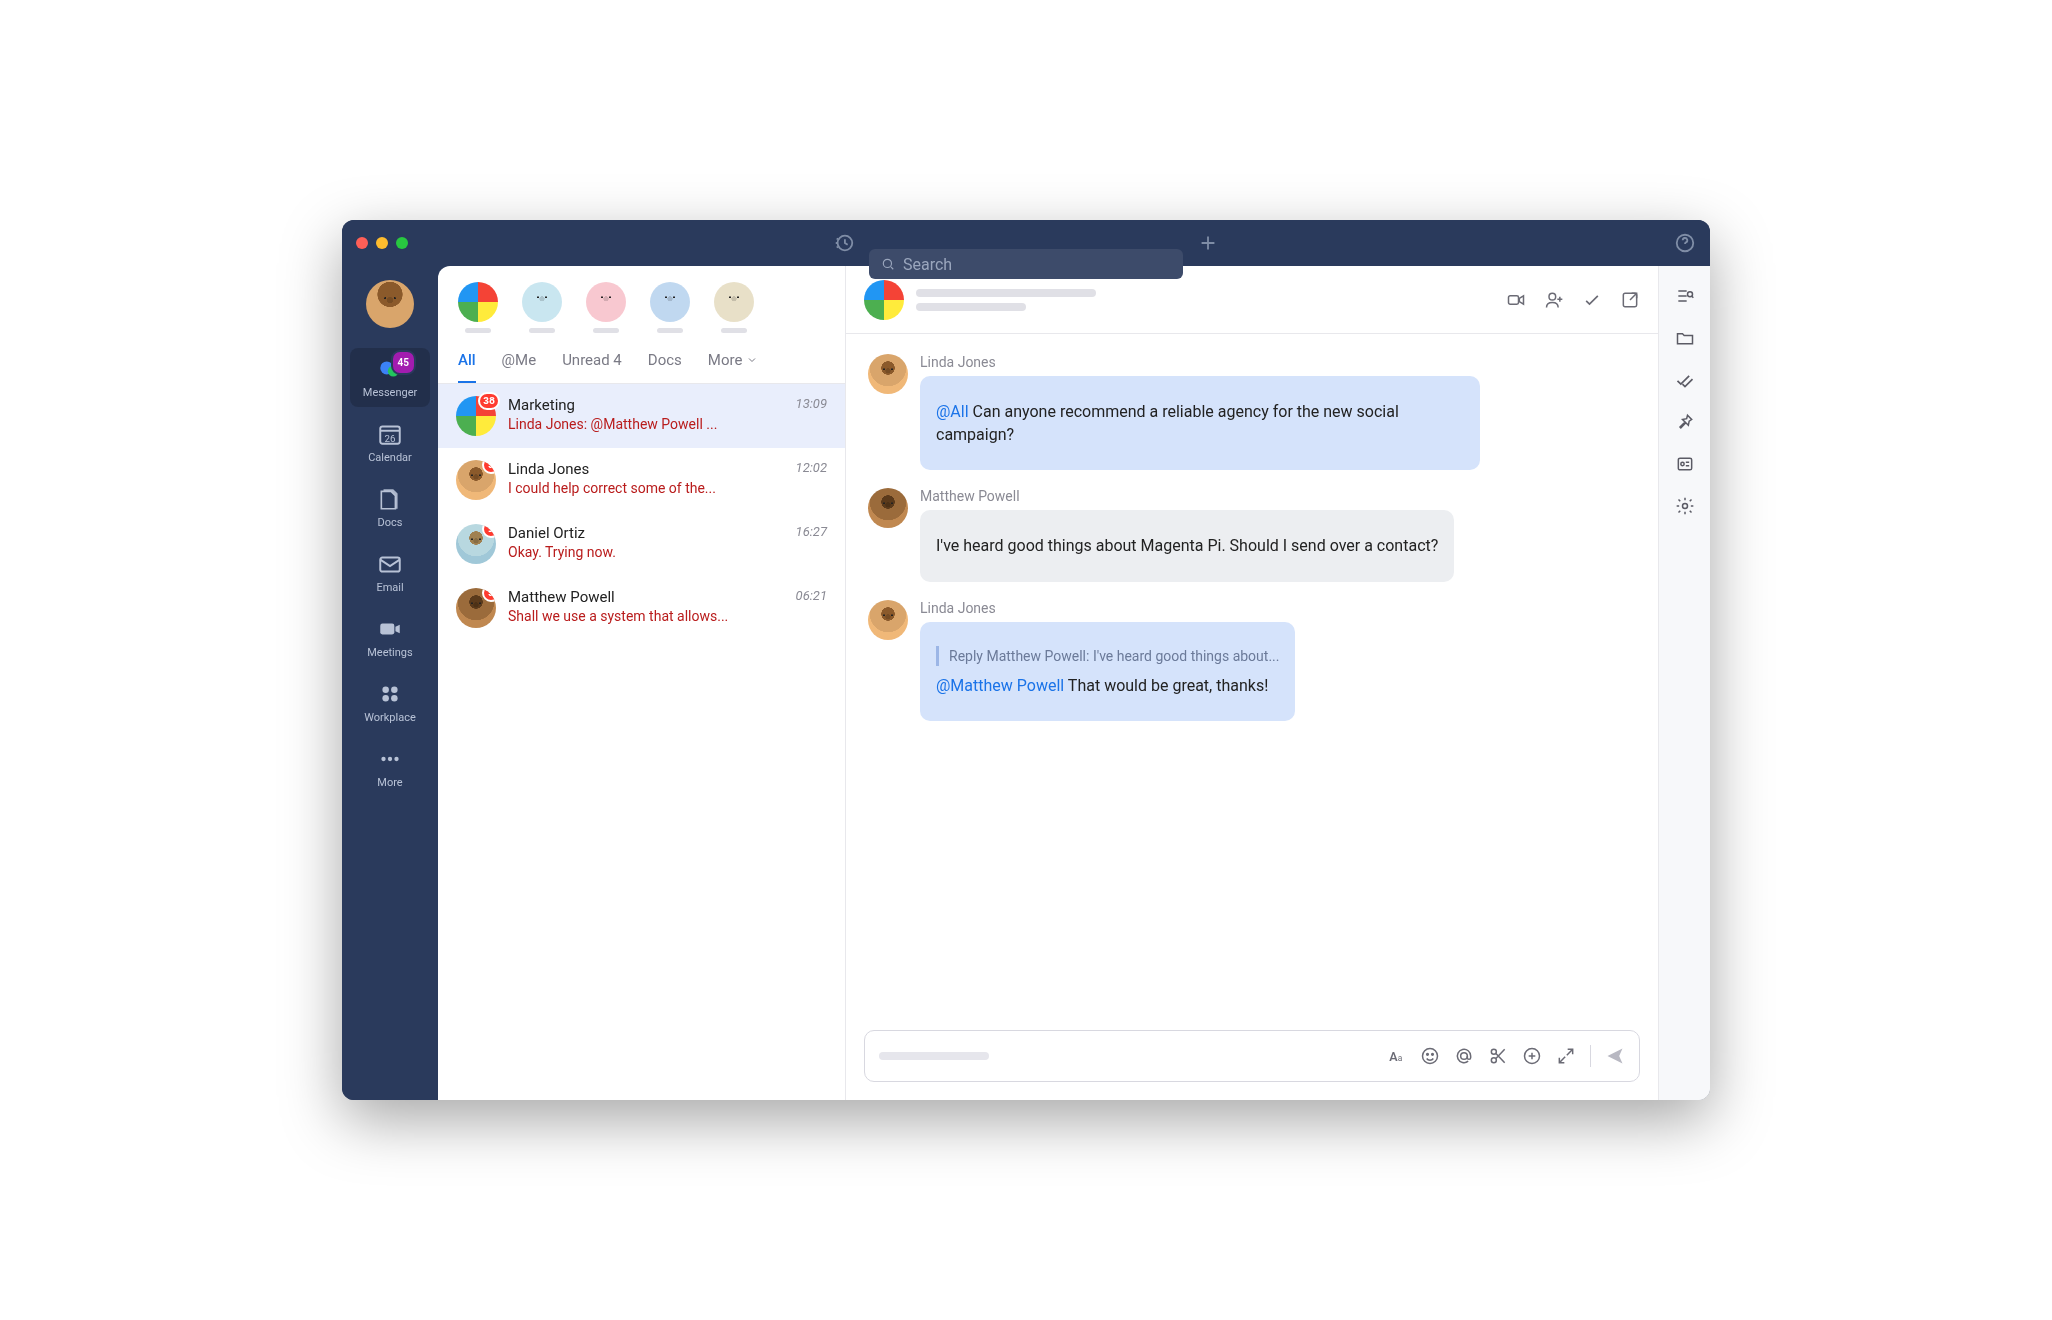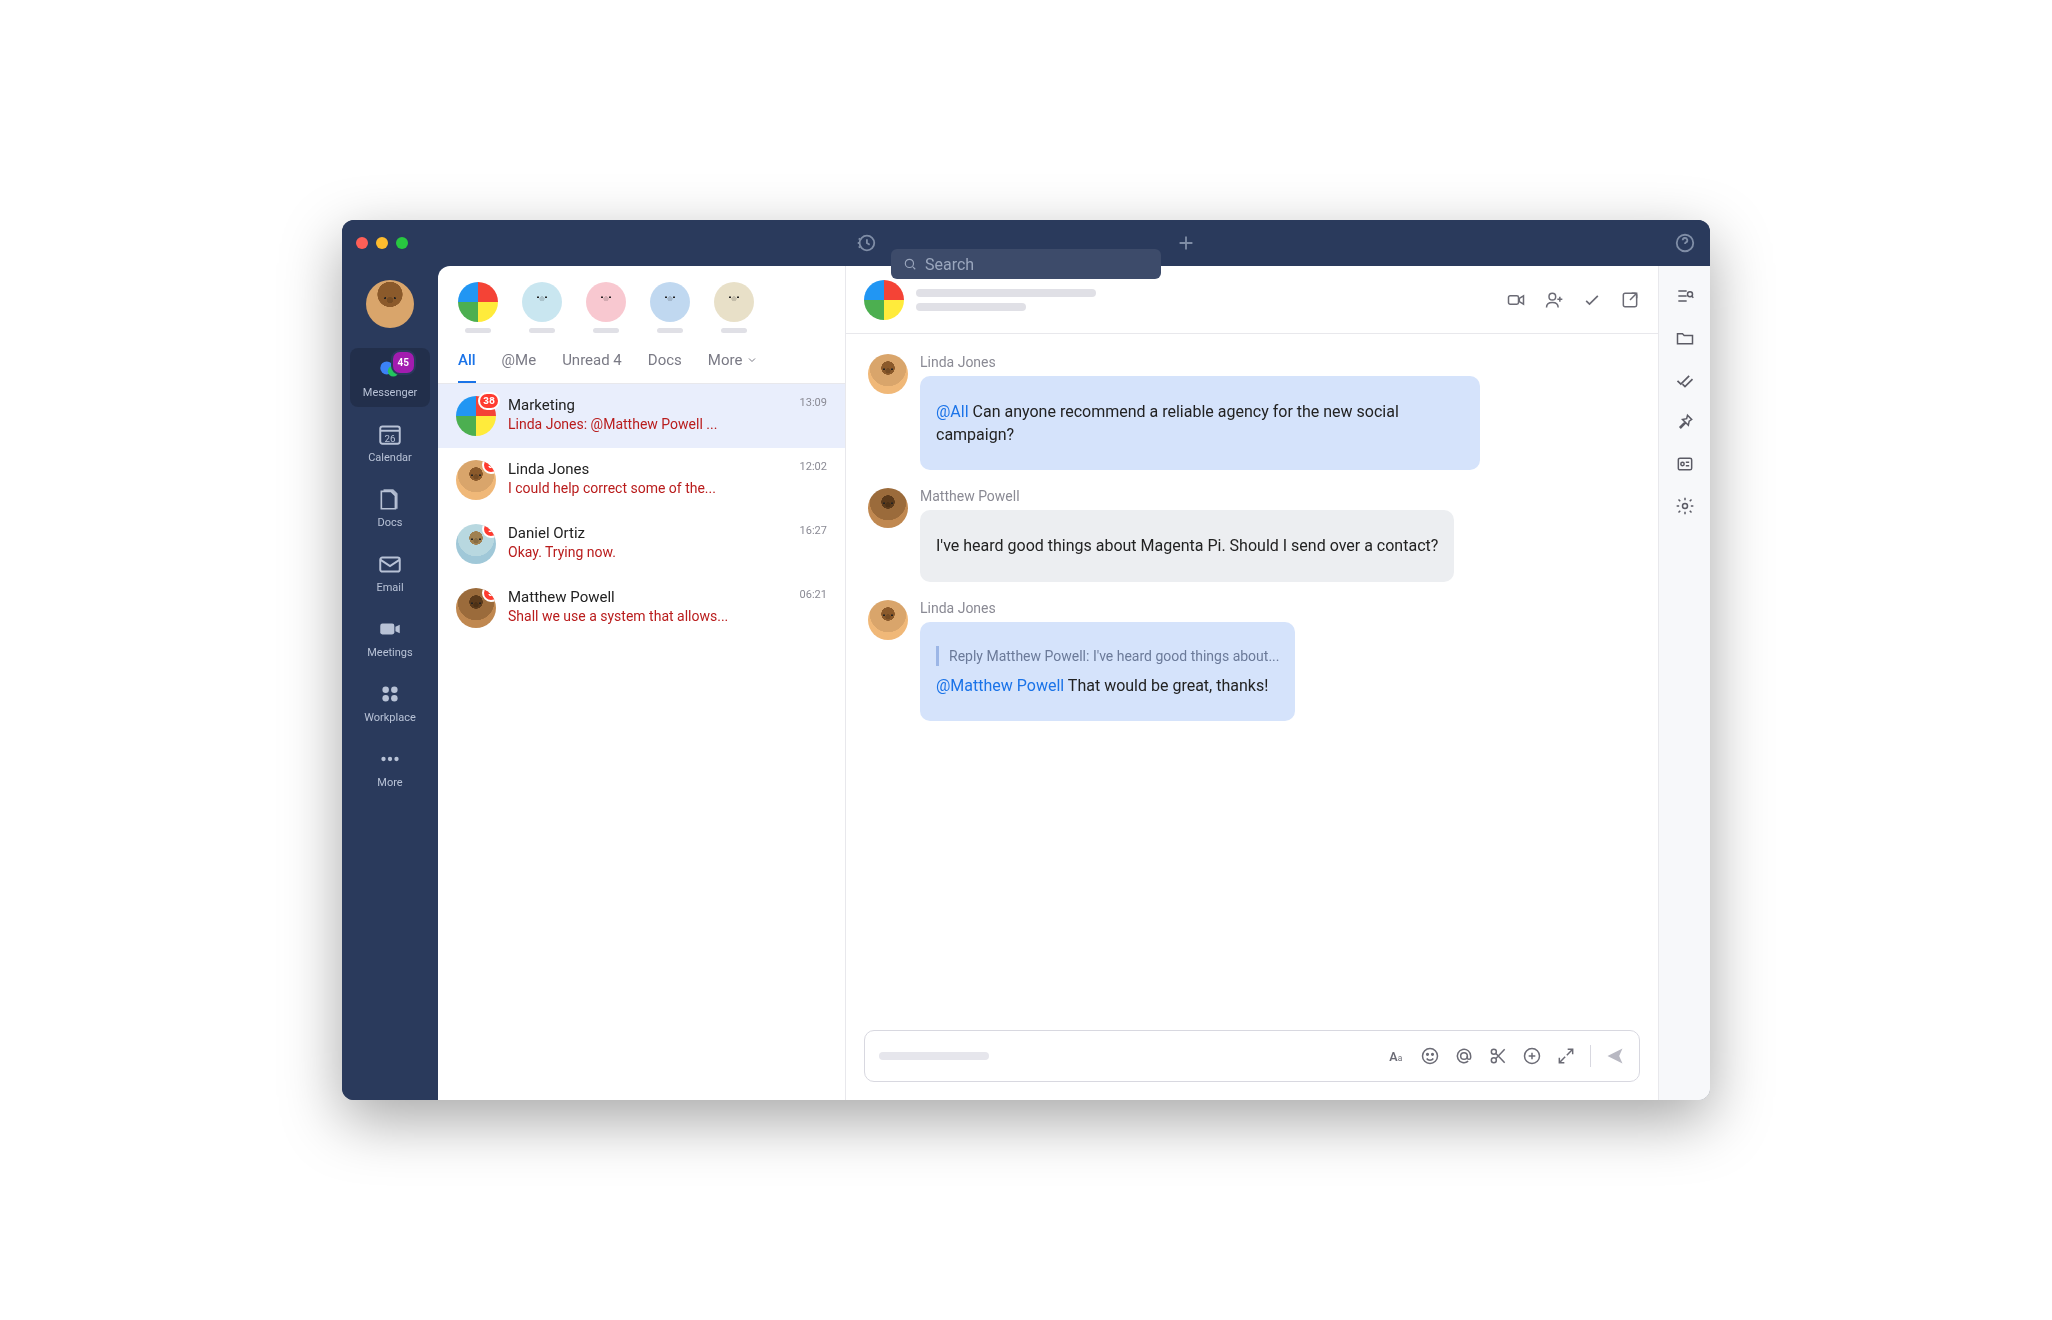--- a/index.html
+++ b/index.html
@@ -34,21 +34,21 @@
 .traffic span { width: 12px; height: 12px; border-radius: 50%; display: block; }
 .t-close { background: #ff5f57; }
 .t-min { background: #febc2e; }
 .t-max { background: #28c840; }
 .tb-center {
   position: absolute; left: 50%; transform: translateX(-50%);
   display: flex; align-items: center; gap: 14px;
 }
 .tb-icon { width: 22px; height: 22px; color: #7f8da6; display: flex; align-items: center; justify-content: center; cursor: pointer; }
 .searchbar {
-  width: 270px; height: 30px; background: #3d4b6a; border-radius: 6px;
+  width: 314px; height: 30px; background: #3d4b6a; border-radius: 6px;
   display: flex; align-items: center; gap: 8px; padding: 0 12px; color: #9aa6bd; margin-top: 42px;
 }
 .searchbar svg { width: 14px; height: 14px; }
 .tb-right { position: absolute; right: 14px; display: flex; }
 .body { flex: 1; display: flex; min-height: 0; }
 .nav {
   width: 96px; background: #2a3a5c; display: flex; flex-direction: column;
   align-items: center; padding-top: 14px; gap: 6px;
 }
 .nav-avatar {
@@ -94,21 +94,21 @@
 .chat-av { width: 40px; height: 40px; border-radius: 50%; flex-shrink: 0; position: relative; }
 .chat-badge {
   position: absolute; top: -4px; right: -4px; background: #ff3b30; color: #fff;
   font-size: 10px; font-weight: 600; min-width: 18px; height: 18px;
   border-radius: 9px; display: flex; align-items: center; justify-content: center;
   border: 2px solid #fff; padding: 0 3px; font-family: Liberation Mono, monospace;
 }
 .chat-mid { flex: 1; min-width: 0; }
 .chat-name { font-size: 15px; color: #222; margin-bottom: 2px; }
 .chat-prev { font-size: 14px; color: #b91c1c; white-space: nowrap; overflow: hidden; text-overflow: ellipsis; }
-.chat-time { font-size: 11px; color: #8a8a94; }
+.chat-time { font-size: 13px; color: #8a8a94; font-style: italic; }
 .conv { flex: 1; display: flex; flex-direction: column; min-height: 0; }
 .conv-head {
   height: 68px; border-bottom: 1px solid #e8e8ec; display: flex; align-items: center;
   padding: 0 18px; gap: 12px;
 }
 .conv-av { width: 40px; height: 40px; border-radius: 50%; }
 .conv-title-ph { flex: 1; display: flex; flex-direction: column; gap: 6px; }
 .ph-line { height: 8px; background: #e0e0e6; border-radius: 4px; }
 .conv-actions { display: flex; gap: 18px; color: #6b6b75; }
 .conv-act { width: 20px; height: 20px; cursor: pointer; display: flex; align-items: center; justify-content: center; }

